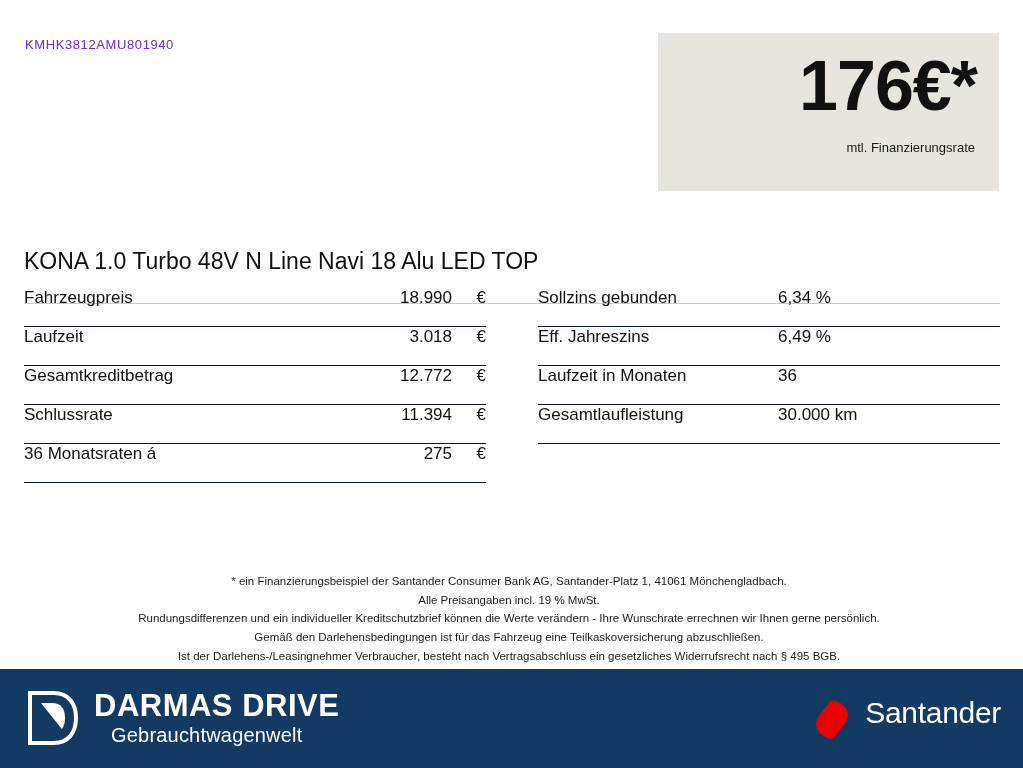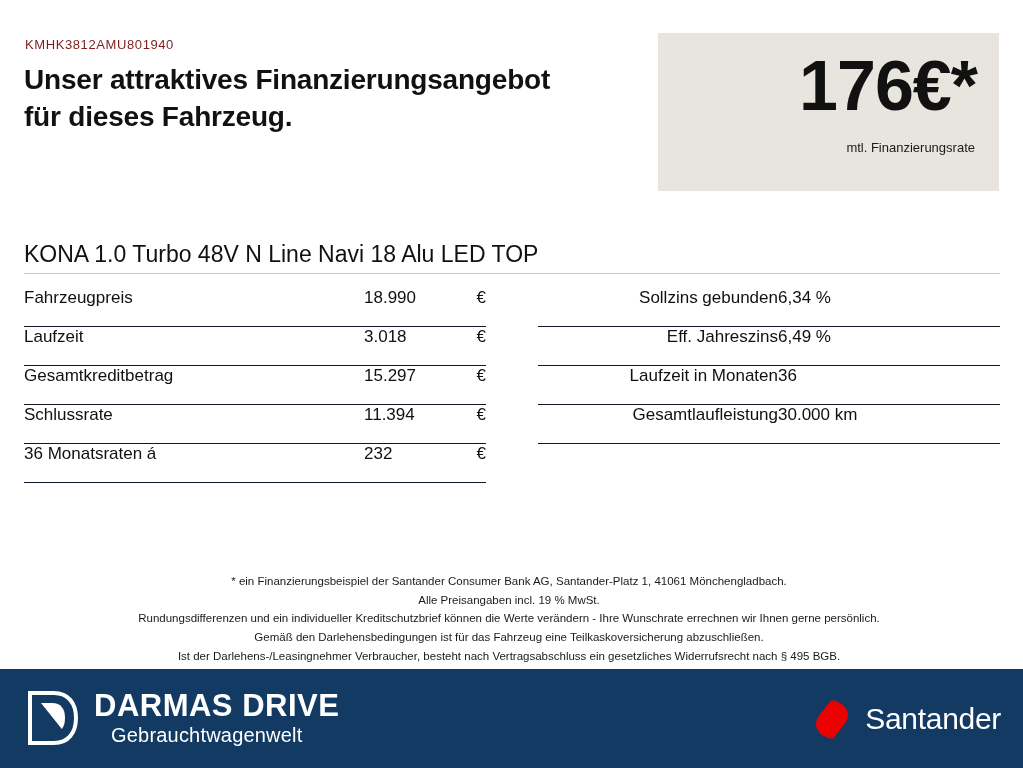--- a/index.html
+++ b/index.html
@@ -17,21 +17,21 @@
     height: 768px;
     background: #ffffff;
   }
 
   
   .vin {
     position: absolute;
     left: 25px; top: 37px;
     font-size: 13px;
     letter-spacing: 0.6px;
-    color: #7f1d1d;
+    color: #6d28d9;
   }
   .headline {
     position: absolute;
     left: 24px; top: 62px;
     width: 620px;
     font-size: 28px;
     font-weight: bold;
     line-height: 1.32;
     color: #111111;
     letter-spacing: -0.2px;
@@ -61,25 +61,25 @@
   .price-sub {
     margin-top: 19px;
     margin-right: 24px;
     font-size: 13px;
     color: #1a1a1a;
   }
 
   
   .vehicle-title {
     position: absolute;
-    left: 24px; top: 241px;
+    left: 24px; top: 248px;
     width: 976px;
     font-size: 23px;
     color: #111111;
-    padding-bottom: 5px;
+    padding-bottom: 28px;
     border-bottom: 1px solid #c9c9c9;
   }
 
   
   .specs {
     position: absolute;
     left: 24px; top: 288px;
     width: 976px;
     display: flex;
   }
@@ -92,35 +92,35 @@
     align-items: baseline;
     height: 39px;
     border-bottom: 1px solid #0f172a;
     font-size: 17px;
     color: #111111;
   }
   .spec-row.blank { border-bottom: none; }
   .spec-label { flex: 1 1 auto; white-space: nowrap; }
   .spec-value {
     flex: 0 0 auto;
-    text-align: left;
+    text-align: right;
     white-space: nowrap;
   }
   .spec-col.left .spec-value { min-width: 88px; }
   .spec-unit {
     flex: 0 0 auto;
     width: 34px;
     text-align: right;
     white-space: nowrap;
   }
   .spec-col.right .spec-value {
     width: 118px;
     text-align: left;
   }
-  .spec-col.right .spec-label { flex: 0 0 auto; width: 240px; text-align: right; }
+  .spec-col.right .spec-label { flex: 0 0 auto; width: 240px; }
 
   
   .footnotes {
     position: absolute;
     left: 24px; top: 572px;
     width: 970px;
     font-size: 11.5px;
     line-height: 1.62;
     color: #1a1a1a;
     text-align: center;
@@ -156,40 +156,35 @@
   .brand-sub {
     font-size: 20px;
     letter-spacing: 0.2px;
     margin-top: 2px;
     margin-left: 17px;
   }
   .santander {
     position: absolute;
     right: 22px;
     display: flex;
-    align-items: center;
   }
   .santander-flame { margin-right: 10px; }
   .santander-text {
     color: #ffffff;
     font-size: 30px;
     letter-spacing: -0.3px;
   }
 </style>
 </head>
 <body>
 
 <div class="page">
 
   <div class="vin">KMHK3812AMU801940</div>
 
-  <div class="headline">
-    <span>Unser attraktives Finanzierungsangebot</span>
-    <span class="l2">für dieses Fahrzeug.</span>
-  </div>
 
   <div class="price-box">
     <div class="price-value">176€*</div>
     <div class="price-sub">mtl. Finanzierungsrate</div>
   </div>
 
   <div class="vehicle-title">KONA 1.0 Turbo 48V N Line Navi 18 Alu LED TOP</div>
 
   <div class="specs">
     <div class="spec-col left">
@@ -201,33 +196,33 @@
       </div>
 
       <div class="spec-row">
         <span class="spec-label">Laufzeit</span>
         <span class="spec-value">3.018</span>
         <span class="spec-unit">€</span>
       </div>
 
       <div class="spec-row">
         <span class="spec-label">Gesamtkreditbetrag</span>
-        <span class="spec-value">15.297</span>
+        <span class="spec-value">12.772</span>
         <span class="spec-unit">€</span>
       </div>
 
       <div class="spec-row">
         <span class="spec-label">Schlussrate</span>
         <span class="spec-value">11.394</span>
         <span class="spec-unit">€</span>
       </div>
 
       <div class="spec-row">
         <span class="spec-label">36 Monatsraten á</span>
-        <span class="spec-value">232</span>
+        <span class="spec-value">275</span>
         <span class="spec-unit">€</span>
       </div>
 
     </div>
 
     <div class="spec-col right">
 
       <div class="spec-row">
         <span class="spec-label">Sollzins gebunden</span>
         <span class="spec-value">6,34 %</span>

